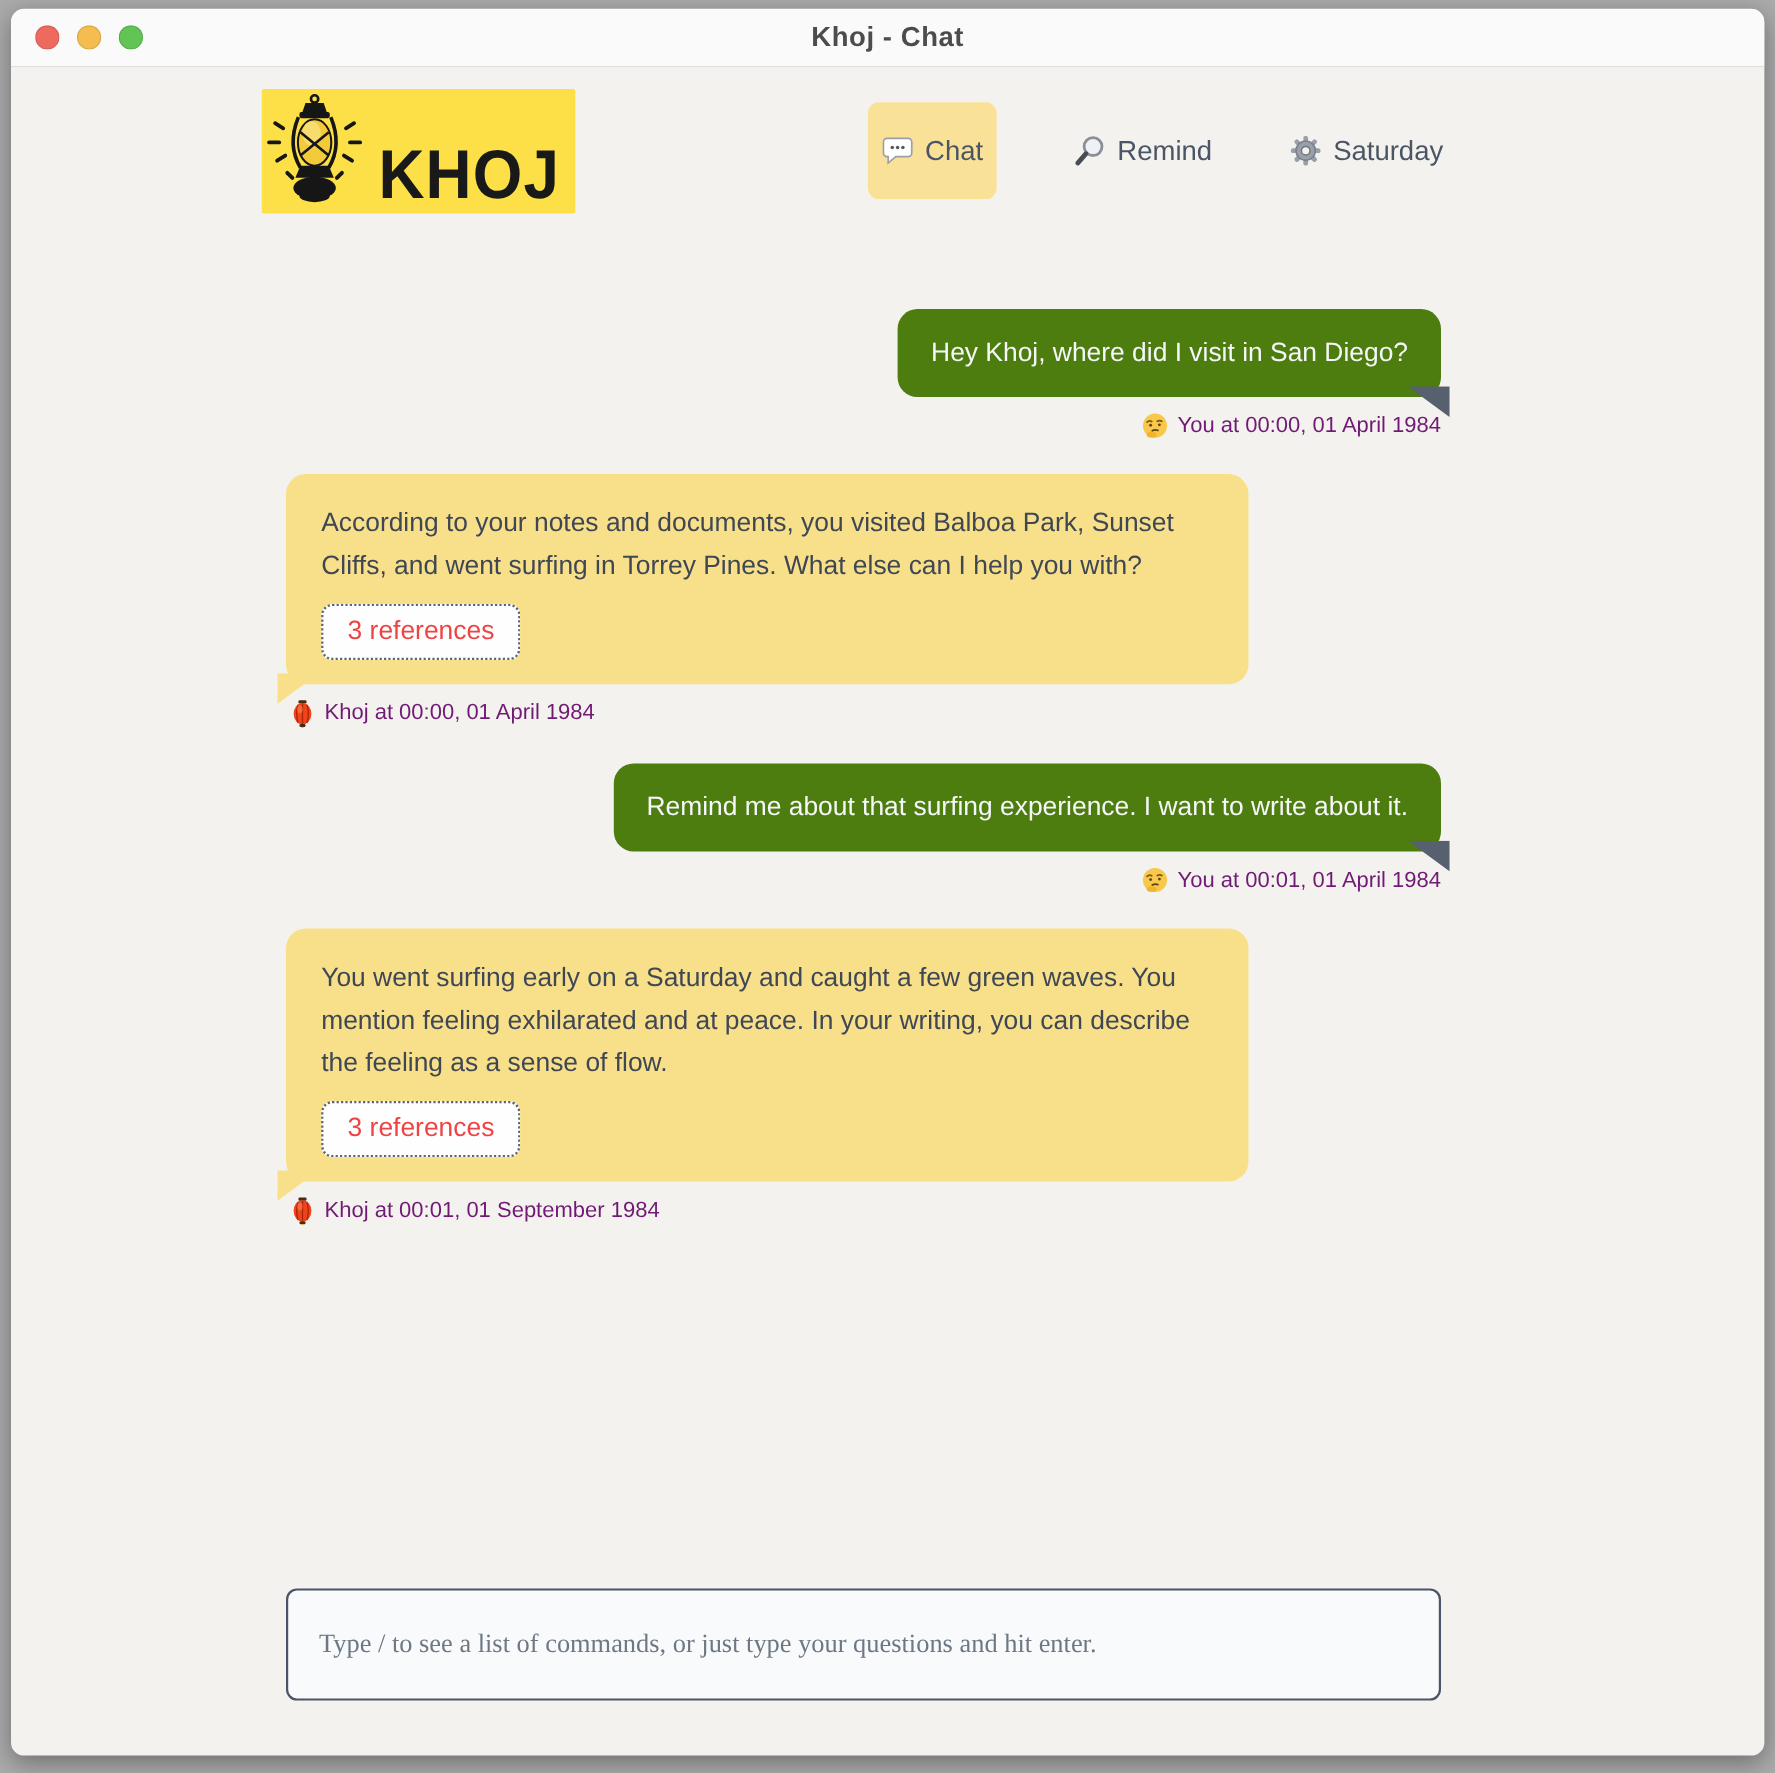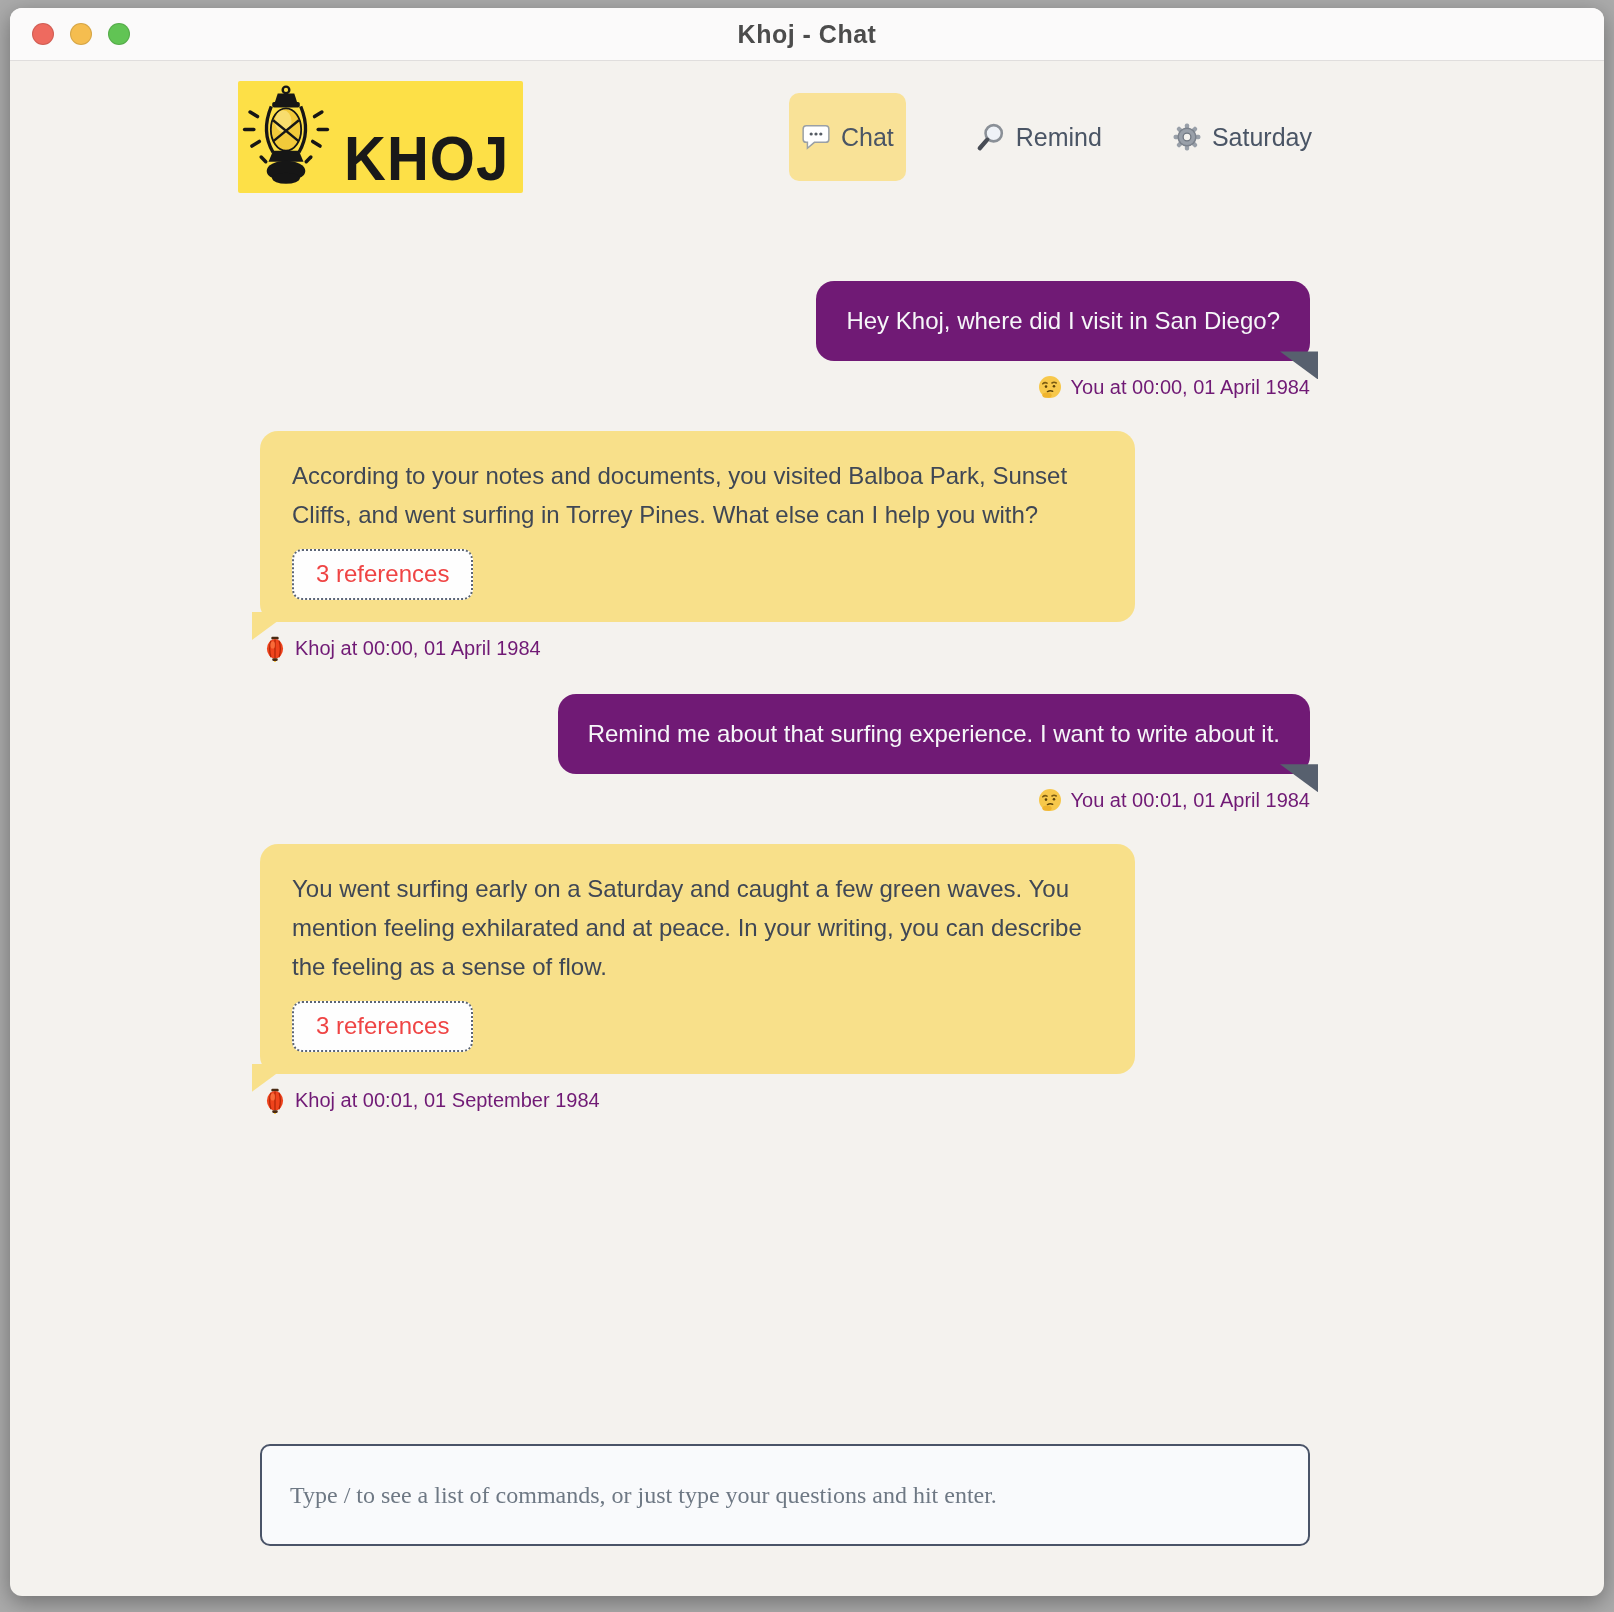--- a/index.html
+++ b/index.html
@@ -37,21 +37,21 @@
   .nav-item{display:flex;align-items:center;gap:10px;font-size:25px;color:#4a5565;cursor:pointer;white-space:nowrap;}
   .nav-item.active{background:#f9e297;border-radius:10px;padding:0 12px;height:88px;}
   .nav-item svg{display:block;}
   
   .chat-area{
     flex:1;display:flex;flex-direction:column;
     margin-top:94px;padding:0 294px 0 250px;overflow:hidden;
   }
   .msg{position:relative;border-radius:18px;font-size:24px;box-sizing:border-box;}
   .msg.user{
-    align-self:flex-end;background:#701a75;color:#f6f7f9;
+    align-self:flex-end;background:#4d7c0f;color:#f6f7f9;
     padding:24px 30px;line-height:1.35;max-width:900px;
   }
   .msg.user::after{
     content:"";position:absolute;right:-8px;bottom:-18px;width:38px;height:28px;
     background:#57606e;clip-path:polygon(0 0,100% 0,100% 100%);
   }
   .msg.khoj{
     align-self:flex-start;background:#f8e08a;color:#3f4755;
     padding:26px 32px 22px;line-height:1.62;max-width:875px;width:875px;
   }

